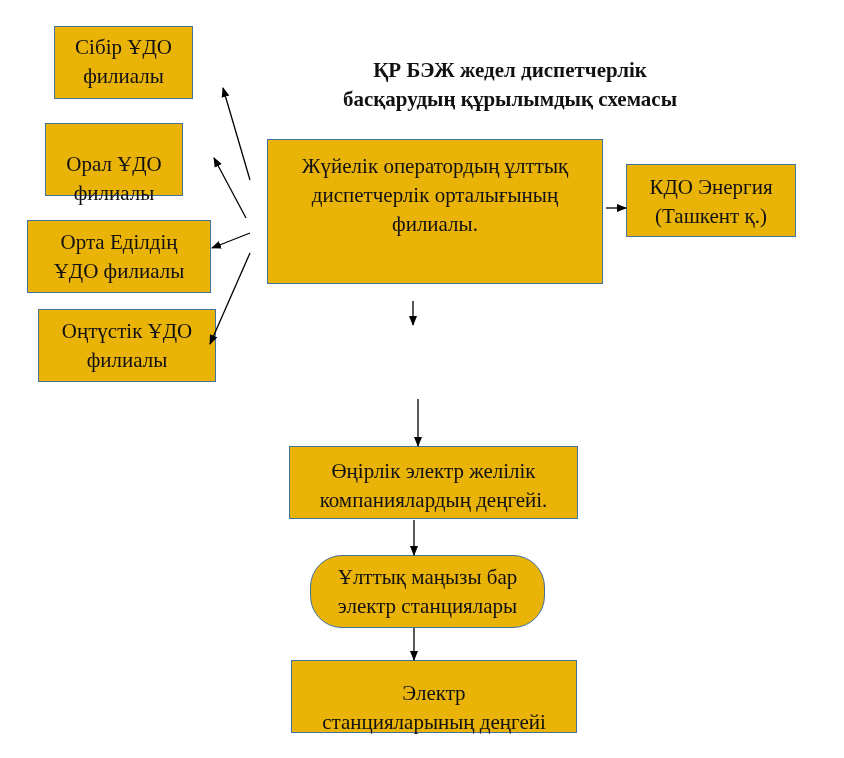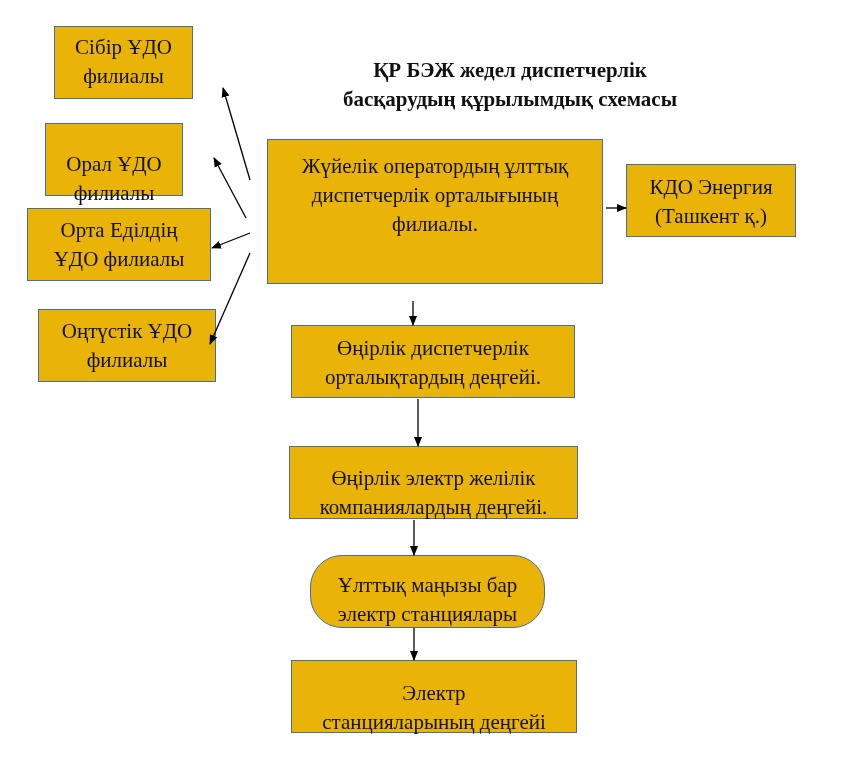--- a/index.html
+++ b/index.html
@@ -19,40 +19,38 @@
 
   <div class="title">ҚР БЭЖ жедел диспетчерлік
 басқарудың құрылымдық схемасы</div>
 
   <div class="box" style="left:54px;top:26px;width:139px;height:73px;padding-top:6px;">Сібір ҰДО
  филиалы</div>
 
   <div class="box" style="left:45px;top:123px;width:138px;height:73px;padding-top:26px;">Орал ҰДО
 филиалы</div>
 
-  <div class="box" style="left:27px;top:208px;width:184px;height:73px;padding-top:7px;">Орта Еділдің
+  <div class="box" style="left:27px;top:220px;width:184px;height:73px;padding-top:7px;">Орта Еділдің
 ҰДО  филиалы</div>
 
   <div class="box" style="left:30px;top:309px;width:178px;height:73px;padding-top:7px;margin-left:8px;">Оңтүстік ҰДО
 филиалы</div>
 
   <div class="box" style="left:267px;top:139px;width:336px;height:145px;padding-top:12px;">Жүйелік оператордың ұлттық
 диспетчерлік орталығының
 филиалы.</div>
 
   <div class="box" style="left:626px;top:164px;width:170px;height:73px;padding-top:8px;">КДО Энергия
 (Ташкент қ.)</div>
 
-  <div class="box" style="left:291px;top:325px;width:284px;height:73px;padding-top:8px;">Өңірлік диспетчерлік
- орталықтардың деңгейі.</div>
 
-  <div class="box" style="left:289px;top:446px;width:289px;height:73px;padding-top:17px;">Өңірлік электр желілік
+  <div class="box" style="left:289px;top:446px;width:289px;height:73px;padding-top:10px;">Өңірлік электр желілік
 компаниялардың деңгейі.</div>
 
-  <div class="box" style="left:310px;top:555px;width:235px;height:73px;padding-top:15px;border-radius:32px;">Ұлттық маңызы бар
+  <div class="box" style="left:310px;top:555px;width:235px;height:73px;padding-top:7px;border-radius:32px;">Ұлттық маңызы бар
 электр станциялары</div>
 
   <div class="box" style="left:291px;top:660px;width:286px;height:73px;padding-top:18px;">Электр
 станцияларының деңгейі</div>
 
   <svg class="arrows" width="844" height="758">
     <defs>
       <marker id="ah" markerWidth="10" markerHeight="10" refX="9" refY="5" orient="auto" markerUnits="userSpaceOnUse">
         <path d="M0,1 L10,5 L0,9 Z" fill="#000"></path>
       </marker>

